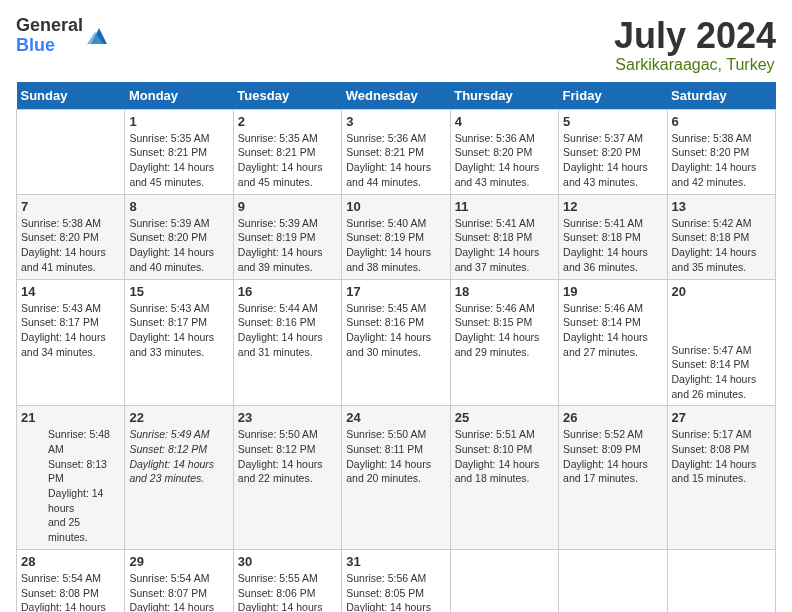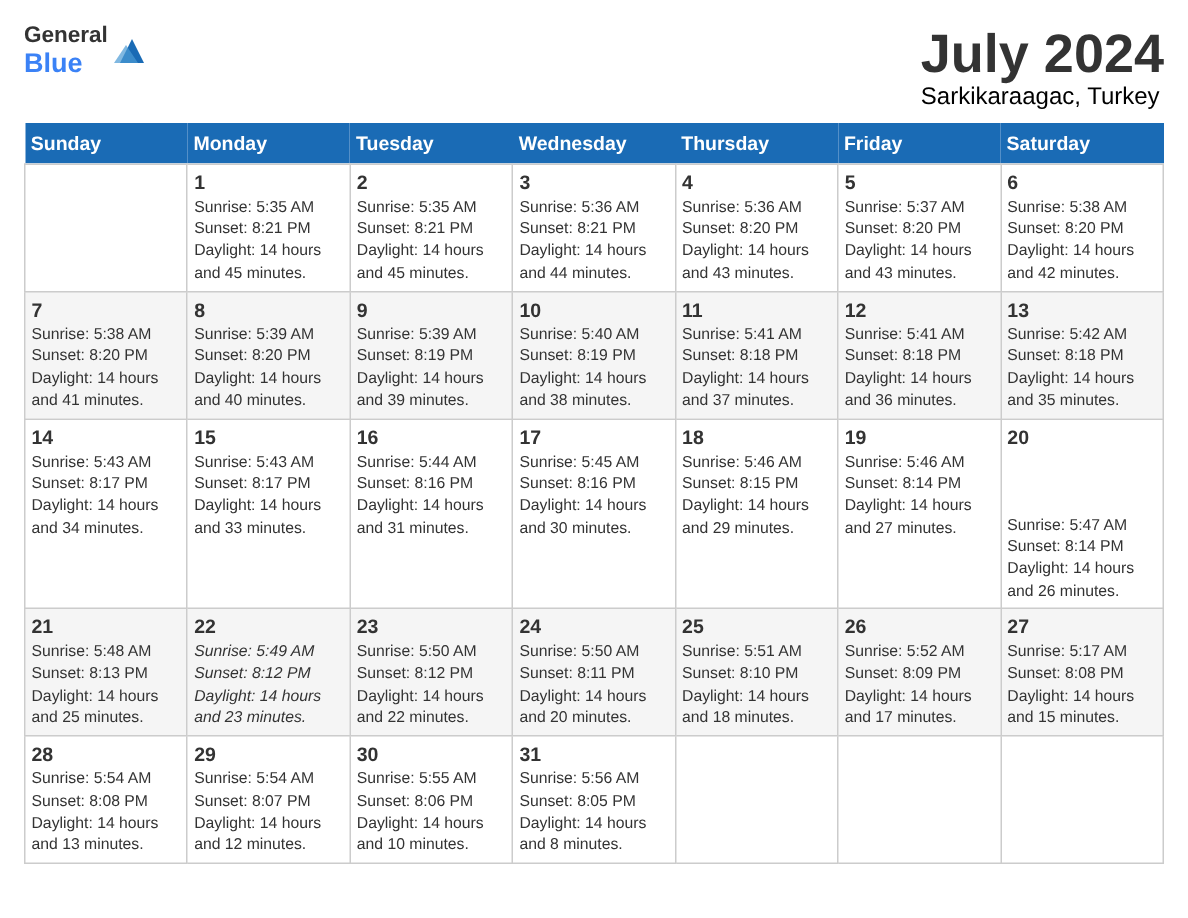--- a/index.html
+++ b/index.html
@@ -19,46 +19,46 @@
     .logo {
       display: flex;
       align-items: center;
     }
     .logo-text {
       display: flex;
       flex-direction: column;
       line-height: 1.1;
     }
     .logo-general {
-      font-size: 15px;
+      font-size: 18px;
       font-weight: bold;
       color: #333;
     }
     .logo-blue {
       font-size: 18px;
       font-weight: bold;
       color: #3b82f6;
     }
     .logo-icon {
       width: 24px;
       height: 24px;
       margin-left: 4px;
     }
     .title-block {
-      text-align: left;
+      text-align: center;
     }
     .month-year {
       font-size: 36px;
       font-weight: bold;
       color: #333;
       line-height: 1.1;
     }
     .location {
       font-size: 16px;
-      color: #000000;
+      color: #4d7c0f;
     }
     table {
       width: 100%;
       border-collapse: collapse;
       font-size: 11px;
     }
     thead th {
       background-color: #1a6bb5;
       color: #fff;
       padding: 6px 4px;
@@ -275,21 +275,21 @@
           <span class="day-num">20</span>
           <div class="day-info" style="white-space: pre-line; margin-top: 44px;">Sunrise: 5:47 AM
 Sunset: 8:14 PM
 Daylight: 14 hours
 and 26 minutes.</div>
         </td>
       </tr>
       <tr>
         <td>
           <span class="day-num">21</span>
-          <div class="day-info" style="white-space: pre-line;">Sunrise: 5:48 AM
+          <div class="day-info" style="white-space: pre-line; margin-left: 27px;">Sunrise: 5:48 AM
 Sunset: 8:13 PM
 Daylight: 14 hours
 and 25 minutes.</div>
         </td>
         <td>
           <span class="day-num">22</span>
           <div class="day-info" style="white-space: pre-line; font-style: italic;">Sunrise: 5:49 AM
 Sunset: 8:12 PM
 Daylight: 14 hours
 and 23 minutes.</div>

